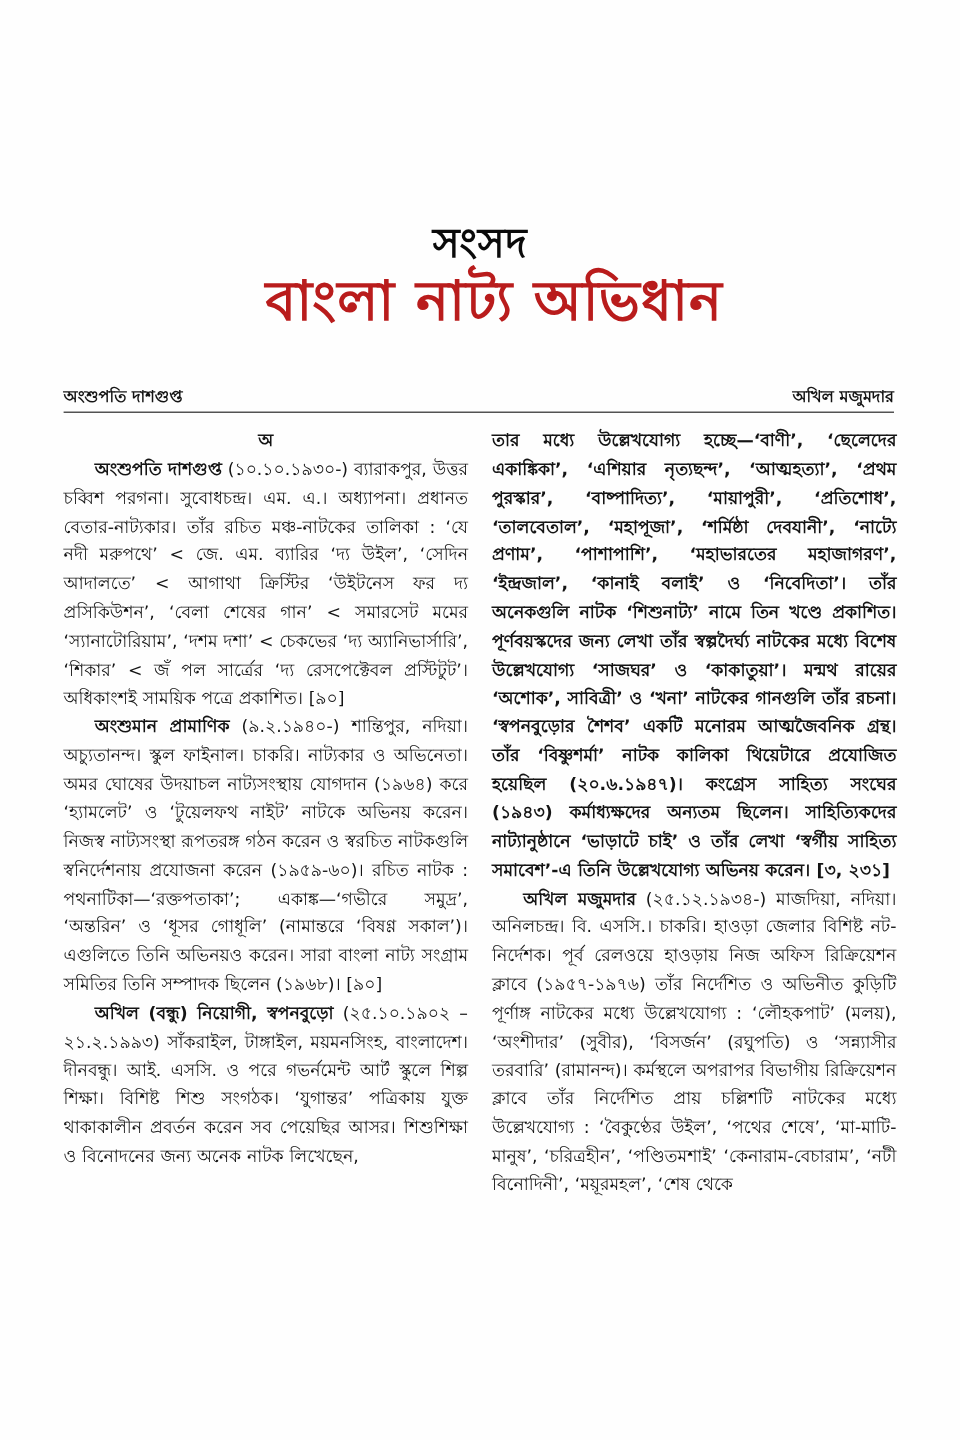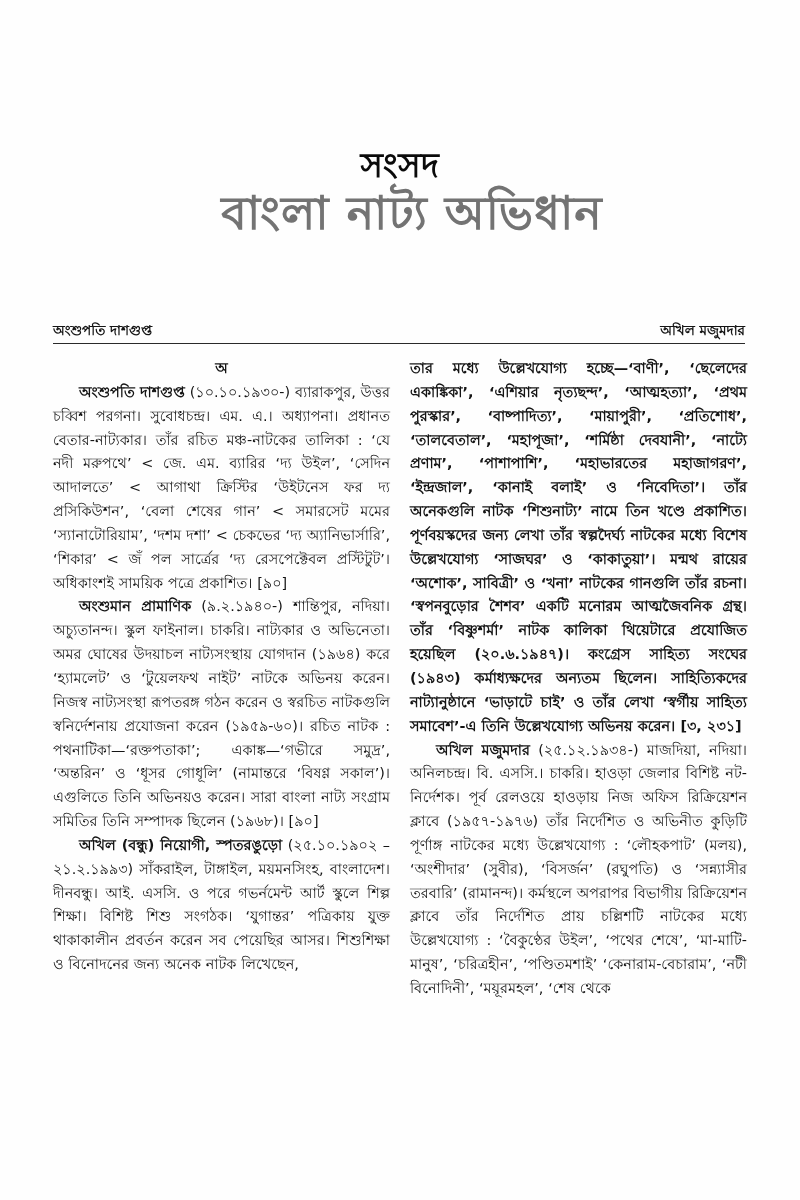--- a/index.html
+++ b/index.html
@@ -30,28 +30,29 @@
     top: 146px;
     text-align: center;
   }
   .title-small {
     font-family: "DejaVu Sans", sans-serif;
     font-size: 34px;
     font-weight: 700;
     line-height: 1.12;
     letter-spacing: 0.5px;
     color: #0a0a0a;
+    margin-top: 38px;
   }
   .title-main {
     font-family: "DejaVu Sans", sans-serif;
     font-size: 46px;
     font-weight: 700;
     line-height: 1.18;
     letter-spacing: 1px;
-    color: #737373;
+    color: #b91c1c;
     margin-top: 2px;
     padding-left: 24px;
   }
 
   
   .running-head {
     position: absolute;
     left: 53px;
     right: 55px;
     top: 313px;
@@ -132,21 +133,21 @@
     <div>অংশুপতি দাশগুপ্ত</div>
     <div>অখিল মজুমদার</div>
   </div>
   <div class="rule"></div>
 
   <div class="columns">
     <div class="col" id="col-left">
       <p class="section-letter">অ</p>
     <p class="entry"><span class="headword">অংশুপতি দাশগুপ্ত</span><span> (১০.১০.১৯৩০-) ব্যারাকপুর, উত্তর চব্বিশ পরগনা। সুবোধচন্দ্র। এম. এ.। অধ্যাপনা। প্রধানত বেতার-নাট্যকার। তাঁর রচিত মঞ্চ-নাটকের তালিকা : ‘যে নদী মরুপথে’ &lt; জে. এম. ব্যারির ‘দ্য উইল’, ‘সেদিন আদালতে’ &lt; আগাথা ক্রিস্টির ‘উইটনেস ফর দ্য প্রসিকিউশন’, ‘বেলা শেষের গান’ &lt; সমারসেট মমের ‘স্যানাটোরিয়াম’, ‘দশম দশা’ &lt; চেকভের ‘দ্য অ্যানিভার্সারি’, ‘শিকার’ &lt; জঁ পল সার্ত্রের ‘দ্য রেসপেক্টেবল প্রস্টিটুট’। অধিকাংশই সাময়িক পত্রে প্রকাশিত। [৯০]</span></p>
         <p class="entry"><span class="headword">অংশুমান প্রামাণিক</span><span> (৯.২.১৯৪০-) শান্তিপুর, নদিয়া। অচ্যুতানন্দ। স্কুল ফাইনাল। চাকরি। নাট্যকার ও অভিনেতা। অমর ঘোষের উদয়াচল নাট্যসংস্থায় যোগদান (১৯৬৪) করে ‘হ্যামলেট’ ও ‘টুয়েলফথ নাইট’ নাটকে অভিনয় করেন। নিজস্ব নাট্যসংস্থা রূপতরঙ্গ গঠন করেন ও স্বরচিত নাটকগুলি স্বনির্দেশনায় প্রযোজনা করেন (১৯৫৯-৬০)। রচিত নাটক : পথনাটিকা—‘রক্তপতাকা’; একাঙ্ক—‘গভীরে সমুদ্র’, ‘অন্তরিন’ ও ‘ধূসর গোধূলি’ (নামান্তরে ‘বিষণ্ণ সকাল’)। এগুলিতে তিনি অভিনয়ও করেন। সারা বাংলা নাট্য সংগ্রাম সমিতির তিনি সম্পাদক ছিলেন (১৯৬৮)। [৯০]</span></p>
-        <p class="entry"><span class="headword">অখিল (বন্ধু) নিয়োগী, স্পতরঙুড়ো</span><span> (২৫.১০.১৯০২ – ২১.২.১৯৯৩) সাঁকরাইল, টাঙ্গাইল, ময়মনসিংহ, বাংলাদেশ। দীনবন্ধু। আই. এসসি. ও পরে গভর্নমেন্ট আর্ট স্কুলে শিল্প শিক্ষা। বিশিষ্ট শিশু সংগঠক। ‘যুগান্তর’ পত্রিকায় যুক্ত থাকাকালীন প্রবর্তন করেন সব পেয়েছির আসর। শিশুশিক্ষা ও বিনোদনের জন্য অনেক নাটক লিখেছেন,</span></p>
+        <p class="entry"><span class="headword">অখিল (বন্ধু) নিয়োগী, স্বপনবুড়ো</span><span> (২৫.১০.১৯০২ – ২১.২.১৯৯৩) সাঁকরাইল, টাঙ্গাইল, ময়মনসিংহ, বাংলাদেশ। দীনবন্ধু। আই. এসসি. ও পরে গভর্নমেন্ট আর্ট স্কুলে শিল্প শিক্ষা। বিশিষ্ট শিশু সংগঠক। ‘যুগান্তর’ পত্রিকায় যুক্ত থাকাকালীন প্রবর্তন করেন সব পেয়েছির আসর। শিশুশিক্ষা ও বিনোদনের জন্য অনেক নাটক লিখেছেন,</span></p>
       </div>
     <div class="col" id="col-right">
         <p class="cont"><span>তার মধ্যে উল্লেখযোগ্য হচ্ছে—‘বাণী’, ‘ছেলেদের একাঙ্কিকা’, ‘এশিয়ার নৃত্যছন্দ’, ‘আত্মহত্যা’, ‘প্রথম পুরস্কার’, ‘বাষ্পাদিত্য’, ‘মায়াপুরী’, ‘প্রতিশোধ’, ‘তালবেতাল’, ‘মহাপূজা’, ‘শর্মিষ্ঠা দেবযানী’, ‘নাট্যে প্রণাম’, ‘পাশাপাশি’, ‘মহাভারতের মহাজাগরণ’, ‘ইন্দ্রজাল’, ‘কানাই বলাই’ ও ‘নিবেদিতা’। তাঁর অনেকগুলি নাটক ‘শিশুনাট্য’ নামে তিন খণ্ডে প্রকাশিত। পূর্ণবয়স্কদের জন্য লেখা তাঁর স্বল্পদৈর্ঘ্য নাটকের মধ্যে বিশেষ উল্লেখযোগ্য ‘সাজঘর’ ও ‘কাকাতুয়া’। মন্মথ রায়ের ‘অশোক’, সাবিত্রী’ ও ‘খনা’ নাটকের গানগুলি তাঁর রচনা। ‘স্বপনবুড়োর শৈশব’ একটি মনোরম আত্মজৈবনিক গ্রন্থ। তাঁর ‘বিষ্ণুশর্মা’ নাটক কালিকা থিয়েটারে প্রযোজিত হয়েছিল (২০.৬.১৯৪৭)। কংগ্রেস সাহিত্য সংঘের (১৯৪৩) কর্মাধ্যক্ষদের অন্যতম ছিলেন। সাহিত্যিকদের নাট্যানুষ্ঠানে ‘ভাড়াটে চাই’ ও তাঁর লেখা ‘স্বর্গীয় সাহিত্য সমাবেশ’-এ তিনি উল্লেখযোগ্য অভিনয় করেন। [৩, ২৩১]</span></p>
         <p class="entry"><span class="headword">অখিল মজুমদার</span><span> (২৫.১২.১৯৩৪-) মাজদিয়া, নদিয়া। অনিলচন্দ্র। বি. এসসি.। চাকরি। হাওড়া জেলার বিশিষ্ট নট-নির্দেশক। পূর্ব রেলওয়ে হাওড়ায় নিজ অফিস রিক্রিয়েশন ক্লাবে (১৯৫৭-১৯৭৬) তাঁর নির্দেশিত ও অভিনীত কুড়িটি পূর্ণাঙ্গ নাটকের মধ্যে উল্লেখযোগ্য : ‘লৌহকপাট’ (মলয়), ‘অংশীদার’ (সুবীর), ‘বিসর্জন’ (রঘুপতি) ও ‘সন্ন্যাসীর তরবারি’ (রামানন্দ)। কর্মস্থলে অপরাপর বিভাগীয় রিক্রিয়েশন ক্লাবে তাঁর নির্দেশিত প্রায় চল্লিশটি নাটকের মধ্যে উল্লেখযোগ্য : ‘বৈকুণ্ঠের উইল’, ‘পথের শেষে’, ‘মা-মাটি-মানুষ’, ‘চরিত্রহীন’, ‘পণ্ডিতমশাই’ ‘কেনারাম-বেচারাম’, ‘নটী বিনোদিনী’, ‘ময়ূরমহল’, ‘শেষ থেকে</span></p>
       </div>
   </div>
 
 </div>
 
 </body></html>

